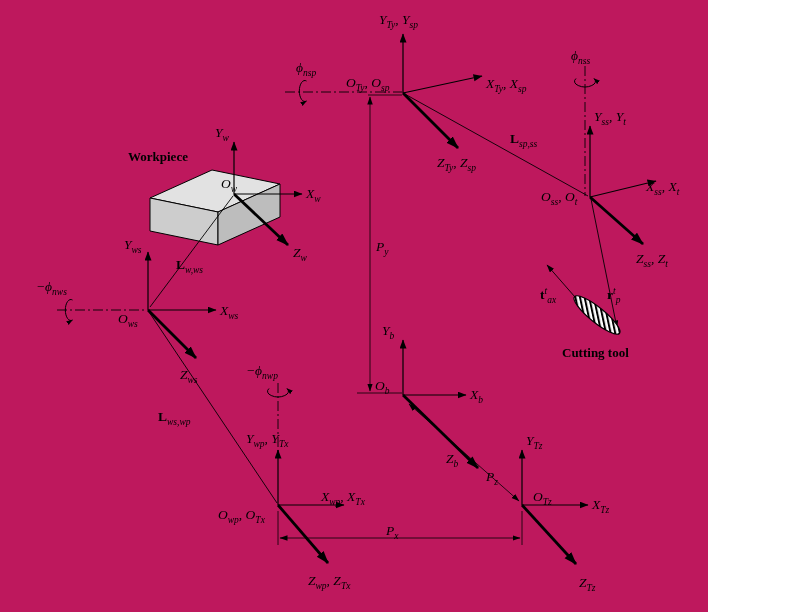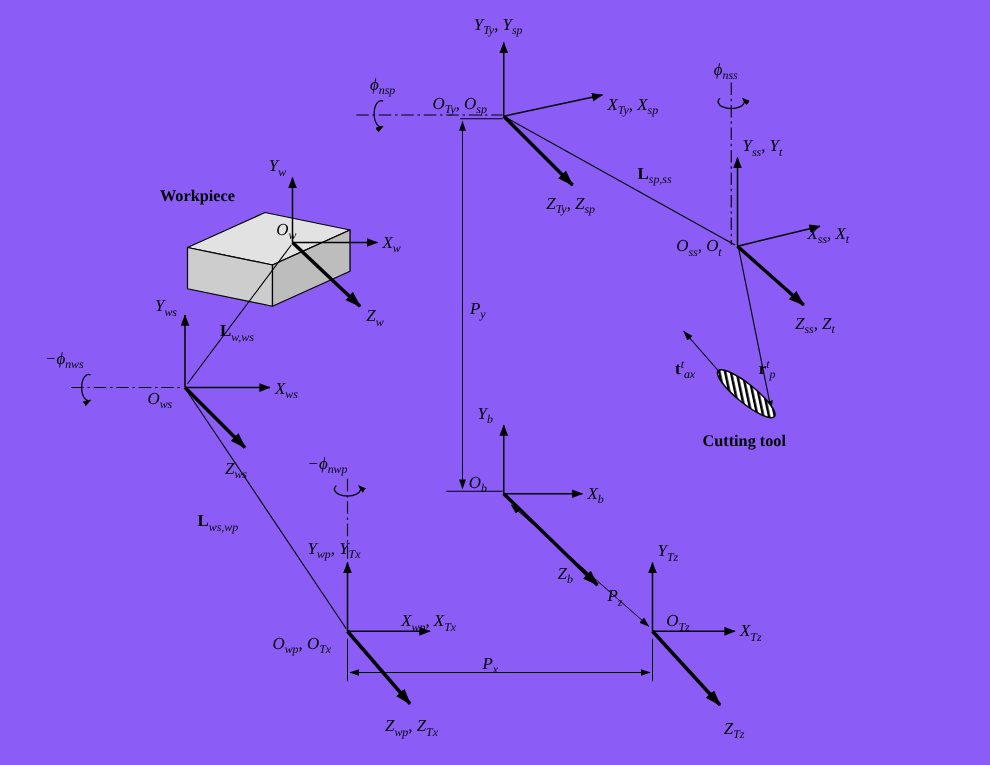--- a/index.html
+++ b/index.html
@@ -1,16 +1,16 @@
 <!DOCTYPE html>
 <html><head>
 <meta charset="utf-8">
 <style>
   html,body{margin:0;padding:0;background:#fff;}
-  .canvas{position:relative;width:792px;height:612px;background:#8b5cf6;overflow:hidden;}
+  .canvas{position:relative;width:708px;height:612px;background:#be185d;overflow:hidden;}
   svg{display:block;}
   .ax{stroke:#000;stroke-width:1.2;fill:none;}
   .axb{stroke:#000;stroke-width:2.8;fill:none;}
   .ln{stroke:#000;stroke-width:0.9;fill:none;}
   .dim{stroke:#000;stroke-width:0.8;fill:none;}
   .tick{stroke:#000;stroke-width:0.8;fill:none;}
   .dd{stroke:#000;stroke-width:0.9;fill:none;stroke-dasharray:10 3 2 3;}
   .rot{stroke:#000;stroke-width:1;fill:none;}
   .face{stroke:#000;stroke-width:1;stroke-linejoin:round;}
   .lbl{font-family:"Liberation Serif","DejaVu Serif",serif;font-style:italic;font-size:13.5px;fill:#000;}

